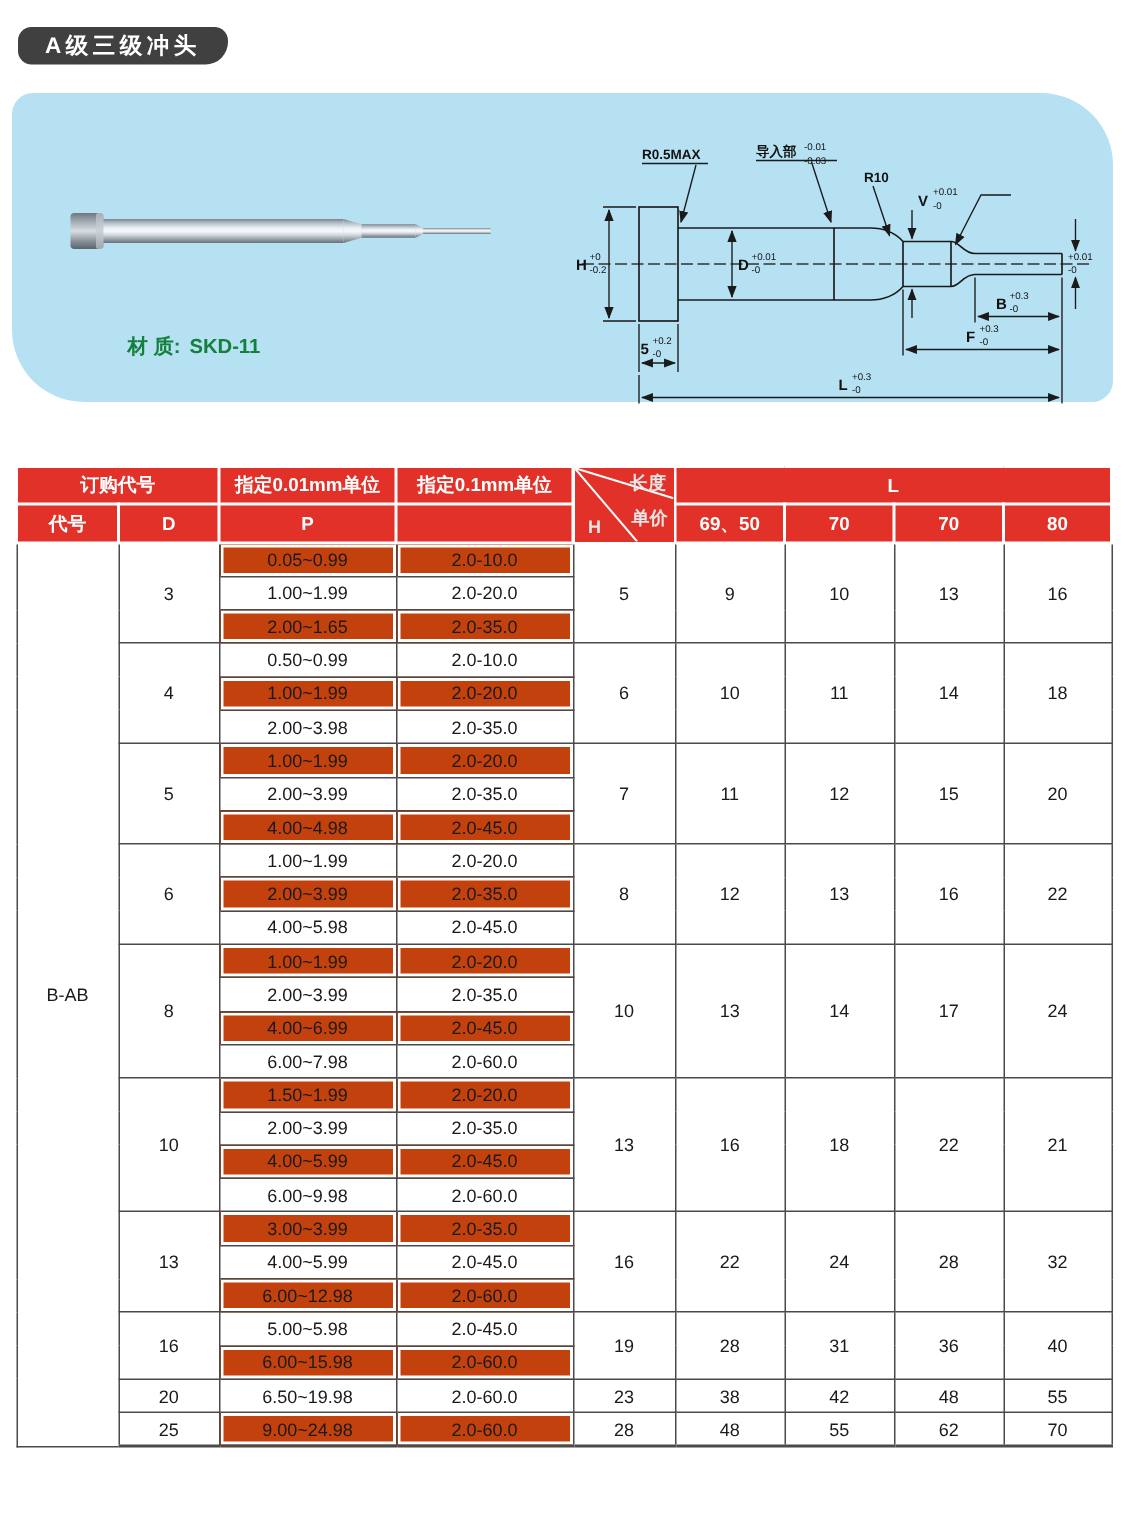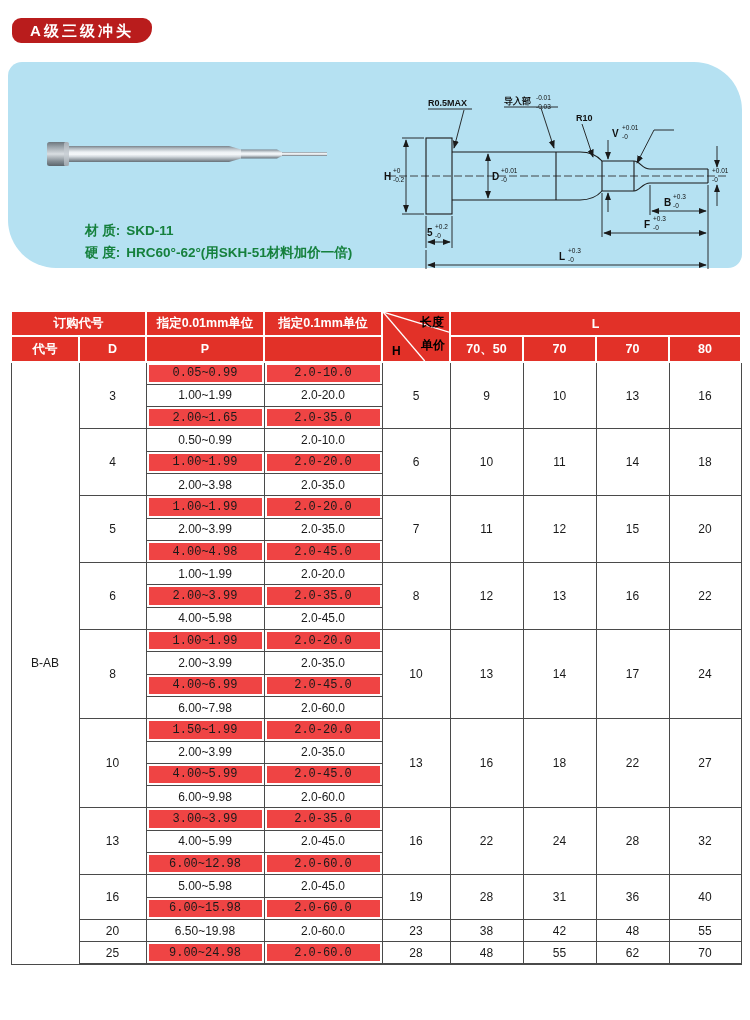--- a/index.html
+++ b/index.html
@@ -2,21 +2,21 @@
 <html><head>
 <meta charset="utf-8">
 <style>
   html,body { margin:0; padding:0; background:#ffffff; }
   body { width:750px; height:1020px; font-family:"Liberation Sans", sans-serif; }
   .page { position:relative; width:750px; height:1020px; background:#ffffff; overflow:hidden; }
 
   
   .title-badge {
     position:absolute; left:12px; top:18px; width:140px; height:25px;
-    background:#b91c1c; color:#ffffff; font-size:15px; font-weight:bold;
+    background:#404040; color:#ffffff; font-size:15px; font-weight:bold;
     text-align:center; line-height:25px; letter-spacing:3px;
     border-radius:9px 9px 15px 9px;
   }
 
   
   .panel {
     position:absolute; left:8px; top:62px; width:734px; height:206px;
     background:#B5E1F2; border-radius:14px 48px 14px 48px;
   }
   .photo { position:absolute; left:27px; top:62px; width:300px; height:60px; }
@@ -41,26 +41,26 @@
     font-size:12.5px; font-weight:bold; padding:0; 
   }
   table.spec thead tr.r1 th { height:23px; }
   table.spec thead tr.r2 th { height:24px; }
   table.spec tbody tr { height:22.3px; }
   table.spec tbody td {
     border:1px solid #4a4a4a; text-align:center; vertical-align:middle;
     font-size:12px; color:#1a1a1a; padding:0;
   }
   table.spec tbody tr:last-child td { border-bottom:2px solid #4a4a4a; }
-  td.hl { background:#ef4444; box-shadow: inset 0 0 0 2px #ffffff; font-family: Liberation Mono, monospace; }
+  td.hl { background:#c2410c; box-shadow: inset 0 0 0 2px #ffffff; }
 
   
   th.diag { position:relative; }
   th.diag svg { position:absolute; left:0; top:0; width:100%; height:100%; }
-  th.diag span { position:absolute; font-size:12px; font-weight:bold; color:#000000; }
+  th.diag span { position:absolute; font-size:12px; font-weight:bold; color:#e5e5e5; }
   th.diag .len   { top:2px; right:5px; }
   th.diag .price { top:25px; right:4px; }
   th.diag .hlab  { bottom:3px; left:9px; }
 </style>
 </head>
 <body>
 
 <div class="page">
 
   <div class="title-badge">A级三级冲头</div>
@@ -166,23 +166,20 @@
       <text class="tol" x="336" y="106">-0</text>
       <text class="lab" x="52" y="30">R0.5MAX</text>
       <text class="lab" x="128" y="28">导入部</text>
       <text class="tol" x="160" y="24">-0.01</text>
       <text class="tol" x="160" y="33">-0.03</text>
       <text class="lab" x="200" y="45">R10</text>
     </svg>
 
     <div class="info-line mat">
       <span class="lbl">材 质:</span><span>SKD-11</span>
-    </div>
-    <div class="info-line hard">
-      <span class="lbl">硬 度:</span><span>HRC60°-62°(用SKH-51材料加价一倍)</span>
     </div>
   </div>
 
   <table class="spec">
     <colgroup>
       <col style="width:68px">
         <col style="width:67px">
         <col style="width:118px">
         <col style="width:118px">
       <col style="width:68px">
@@ -205,21 +202,21 @@
           <span class="price">单价</span>
           <span class="hlab">H</span>
         </th>
         <th colspan="4">L</th>
       </tr>
       <tr class="r2">
         <th>代号</th>
         <th>D</th>
         <th>P</th>
         <th></th>
-        <th>70、50</th>
+        <th>69、50</th>
         <th>70</th>
         <th>70</th>
         <th>80</th>
       </tr>
     </thead>
     <tbody>
         <tr>
           <td rowspan="27">B-AB</td>
           <td rowspan="3">3</td>
           <td class="hl">0.05~0.99</td>
@@ -315,21 +312,21 @@
           <td>2.0-60.0</td>
         </tr>
         <tr>
           <td rowspan="4">10</td>
           <td class="hl">1.50~1.99</td>
           <td class="hl">2.0-20.0</td>
           <td rowspan="4">13</td>
           <td rowspan="4">16</td>
           <td rowspan="4">18</td>
           <td rowspan="4">22</td>
-          <td rowspan="4">27</td>
+          <td rowspan="4">21</td>
         </tr>
         <tr>
           <td>2.00~3.99</td>
           <td>2.0-35.0</td>
         </tr>
         <tr>
           <td class="hl">4.00~5.99</td>
           <td class="hl">2.0-45.0</td>
         </tr>
         <tr>

